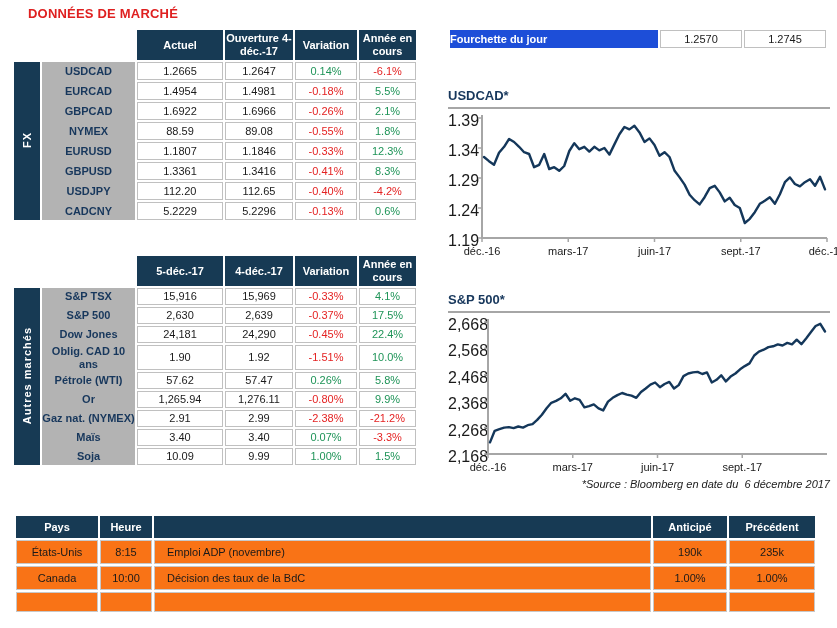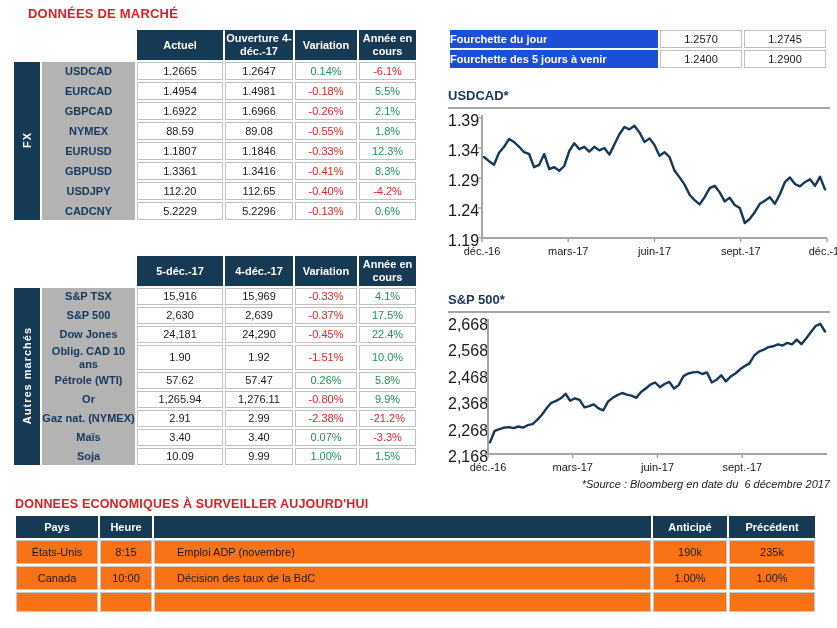--- a/index.html
+++ b/index.html
@@ -18,21 +18,21 @@
   .labelbg{position:absolute;background:#B3B3B3;}
   td.rlab{background:#1d4ed8;color:#fff;font-weight:bold;text-align:left;padding-left:6px;height:18px;}
   .chart-title{position:absolute;font-size:13px;font-weight:bold;color:#17375C;}
   .chart-rule{position:absolute;height:2px;background:#A6A6A6;}
   .chart-box{position:absolute;}
   .ytick{position:absolute;left:0;text-align:right;font-size:16px;color:#1a1a1a;}
   .xtick{position:absolute;transform:translateX(-50%);font-size:11px;color:#1a1a1a;white-space:nowrap;}
   .source{position:absolute;font-size:11px;font-style:italic;text-align:right;white-space:pre;color:#1a1a1a;}
   td.ehead{background:#173A54;color:#fff;font-weight:bold;text-align:center;height:22px;}
   td.ecell{background:#f97316;border:1px solid #C8C8C8;text-align:center;font-size:11px;}
-  td.ecell.left{text-align:left;padding-left:22px;}
+  td.ecell.left{text-align:left;padding-left:12px;}
 </style>
 </head>
 <body>
 
 <div class="page">
 
   <div class="sec-title" style="left:28px;top:6px;">DONNÉES DE MARCHÉ</div>
 
   <div class="labelbg" style="left:42px;top:62px;width:93px;height:158px;"></div>
   <div class="labelbg" style="left:42px;top:288px;width:93px;height:169px;"></div>
@@ -202,25 +202,20 @@
     <colgroup>
         <col style="width:208px">
         <col style="width:82px">
         <col style="width:82px">
       </colgroup>
     <tbody>
         <tr style="height:18px">
       <td class="rlab">Fourchette du jour</td>
       <td class="val">1.2570</td>
       <td class="val">1.2745</td>
-    </tr>
-    <tr style="height:18px">
-      <td class="rlab">Fourchette des 5 jours à venir</td>
-      <td class="val">1.2400</td>
-      <td class="val">1.2900</td>
     </tr>
   </tbody>
     </table>
 
   <div class="chart-title" style="left:448px;top:88px;text-align:center;">USDCAD*</div>
   <div class="chart-rule" style="left:448px;top:107px;width:382px;"></div>
   <div class="chart-box" style="left:448px;top:112px;width:382px;height:148px;">
       <span class="ytick" style="top: 0px; width: 27px;">1.39</span>
       <span class="ytick" style="top: 30px; width: 27px;">1.34</span>
       <span class="ytick" style="top: 60px; width: 27px;">1.29</span>
@@ -273,21 +268,20 @@
         <line x1="40" y1="138" x2="40" y2="142" stroke="#A6A6A6" stroke-width="1.5"></line>
         <line x1="124.75" y1="138" x2="124.75" y2="142" stroke="#A6A6A6" stroke-width="1.5"></line>
         <line x1="209.5" y1="138" x2="209.5" y2="142" stroke="#A6A6A6" stroke-width="1.5"></line>
         <line x1="294.25" y1="138" x2="294.25" y2="142" stroke="#A6A6A6" stroke-width="1.5"></line>
         <polyline points="42.0,126.4 46.7,114.8 51.4,113.2 56.2,111.6 60.9,111.1 65.6,112.1 70.3,110.5 75.0,111.6 79.7,109.2 84.5,108.2 89.2,103.9 93.9,98.7 98.6,92.3 103.3,86.8 108.1,84.9 112.8,82.3 117.5,77.8 122.2,84.7 126.9,82.3 131.6,83.9 136.4,91.3 141.1,90.2 145.8,88.4 150.5,92.3 155.2,94.4 160.0,85.7 164.7,81.8 169.4,79.1 174.1,77.0 178.8,78.6 183.5,79.7 188.3,81.8 193.0,76.0 197.7,72.5 202.4,68.6 207.1,66.5 211.9,71.2 216.6,68.0 221.3,65.9 226.0,72.5 230.7,69.1 235.5,60.1 240.2,57.5 244.9,56.4 249.6,55.9 254.3,58.0 259.0,56.4 263.8,66.5 268.5,63.8 273.2,59.3 277.9,65.4 282.6,60.6 287.4,57.5 292.1,53.3 296.8,50.1 301.5,47.4 306.2,39.5 310.9,35.6 315.7,33.7 320.4,31.1 325.1,30.3 329.8,28.4 334.5,29.5 339.3,26.9 344.0,28.4 348.7,23.7 353.4,28.2 358.1,22.4 362.8,16.3 367.6,10.0 372.3,7.8 377.0,15.5" fill="none" stroke="#14375A" stroke-width="2.4" stroke-linejoin="round" stroke-linecap="round"></polyline>
       </svg>
     </div>
 
   <div class="source" style="left:448px;top:478px;width:382px;">*Source : Bloomberg en date du  6 décembre 2017</div>
 
-  <div class="sec-title" style="left:15px;top:497px;font-size:12.5px;">DONNEES ECONOMIQUES À SURVEILLER AUJOURD'HUI</div>
 
   <table class="mkt" style="left:14px;top:514px;">
     <colgroup>
         <col style="width:82px">
         <col style="width:52px">
         <col style="width:497px">
         <col style="width:74px">
         <col style="width:86px">
       </colgroup>
     <tbody>

